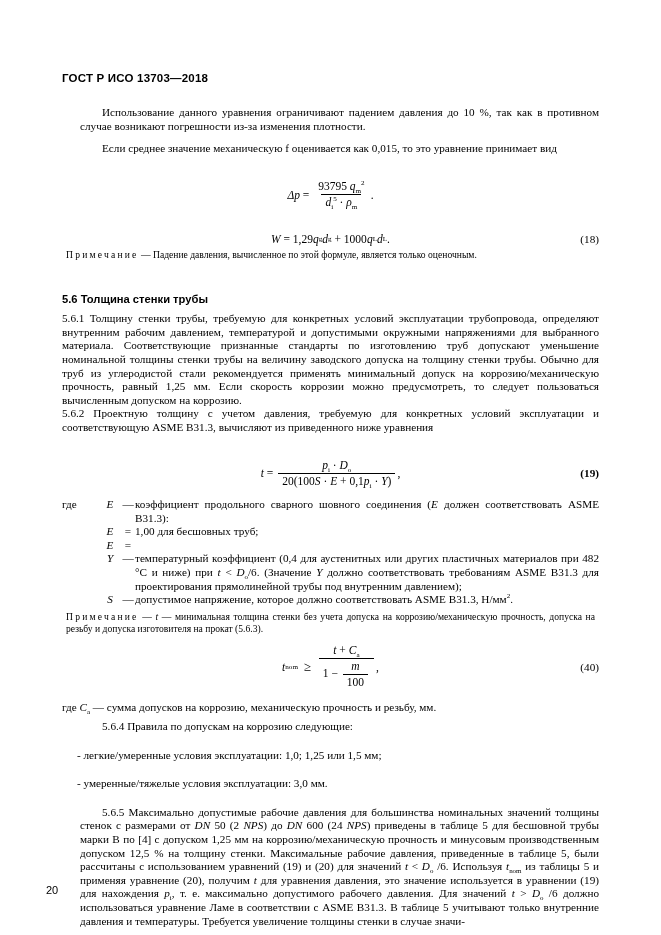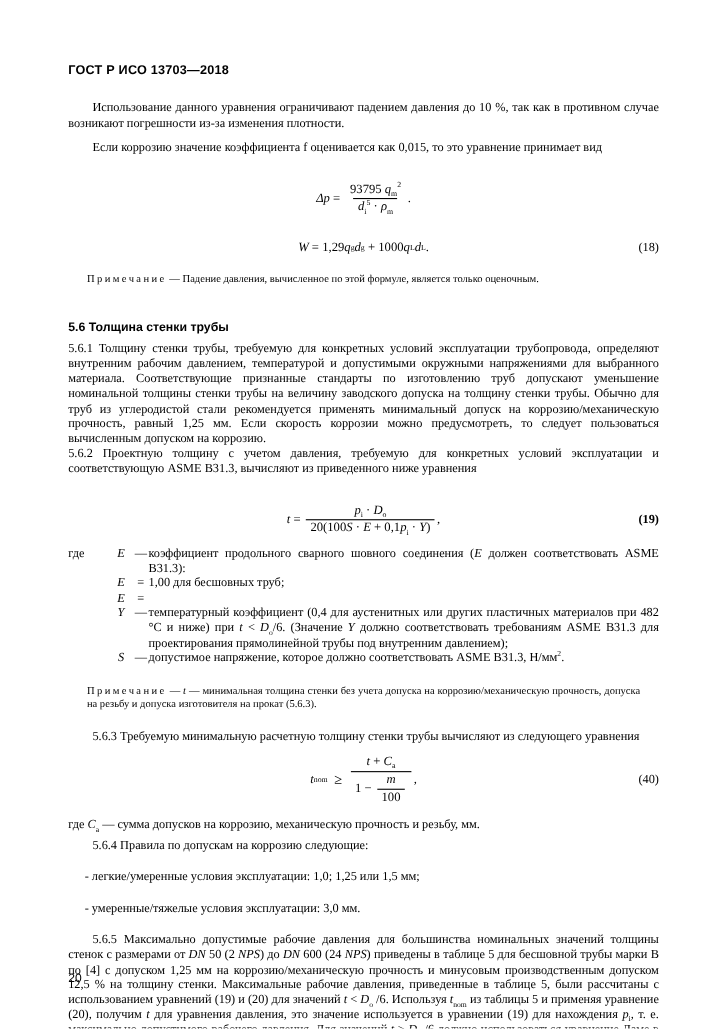--- a/index.html
+++ b/index.html
@@ -13,57 +13,58 @@
     font-family: "Liberation Serif", serif;
     color: #000;
     position: relative;
     overflow: hidden;
   }
   .page {
     position: relative;
     width: 661px;
     height: 922px;
     box-sizing: border-box;
-    padding: 2px 62px;
+    padding: 16px 62px;
   }
   .header {
     font-family: "Liberation Sans", sans-serif;
     font-weight: bold;
     font-size: 11.5px;
     letter-spacing: 0.2px;
     padding-top: 56px;
     padding-bottom: 0;
   }
   .p {
     margin: 0;
     font-size: 11.2px;
     line-height: 13.6px;
     text-align: justify;
   }
   .indent {
     text-indent: 22px;
+    margin-left: 18px;
   }
   .gap-top-22 { margin-top: 22px; }
   .gap-top-12 { margin-top: 12px; }
   .gap-top-9 { margin-top: 9px; }
   .gap-top-7 { margin-top: 24px; }
   .gap-top-5 { margin-top: 5px; }
 
   .section-title {
     font-family: "Liberation Sans", sans-serif;
     font-weight: bold;
     font-size: 11.2px;
     margin-top: 32px;
     margin-bottom: 7px;
   }
   .note {
     font-size: 9.6px;
     line-height: 12px;
     text-align: justify;
-    margin: 17px;
+    margin: 4px;
   }
   .note .lbl {
     letter-spacing: 2.2px;
   }
   .formula-row {
     position: relative;
     display: flex;
     align-items: center;
     justify-content: center;
     width: 100%;
@@ -128,41 +129,41 @@
   .defrow .txt {
     flex: 1 1 auto;
     text-align: justify;
   }
   .defrow .pre {
     width: 37px;
     flex: 0 0 37px;
   }
   .pagenum {
     position: absolute;
-    left: 62px;
+    left: 46px;
     bottom: 26px;
     font-family: "Liberation Sans", sans-serif;
     font-size: 11px;
   }
   .list-line { margin: 15px; font-size: 11.2px; line-height: 13.6px; }
   .ge {
     font-size: 13px;
     padding: 0 3px;
   }
 </style>
 </head>
 <body>
 
 <div class="page">
 
   <div class="header">ГОСТ Р ИСО 13703—2018</div>
 
   <p class="p indent gap-top-22">Использование данного уравнения ограничивают падением давления до 10 %, так как в противном случае возникают погрешности из-за изменения плотности.</p>
 
-  <p class="p indent gap-top-9">Если коррозию значение коэффициента f оценивается как 0,015, то это уравнение принимает вид</p>
+  <p class="p indent gap-top-9">Если среднее значение механическую f оценивается как 0,015, то это уравнение принимает вид</p>
 
   <div class="formula-row gap-top-7">
     <span class="math">
       <span class="it">Δp</span>&nbsp;=&nbsp;<span class="frac">
         <span class="num">93795&nbsp;<span class="it">q</span><sub>m</sub><sup>2</sup></span>
         <span class="den"><span class="it">d</span><sub>i</sub><sup>5</sup>&nbsp;·&nbsp;<span class="it">ρ</span><sub>m</sub></span>
       </span>.
     </span>
   </div>
 
@@ -219,21 +220,20 @@
     <div class="defrow">
       <span class="pre"></span>
       <span class="sym">S</span>
       <span class="dash">—</span>
       <span class="txt">допустимое напряжение, которое должно соответствовать ASME B31.3, Н/мм<sup>2</sup>.</span>
     </div>
   </div>
 
   <p class="note gap-top-7"><span class="lbl">Примечание</span> — <span class="it">t</span> — минимальная толщина стенки без учета допуска на коррозию/механическую прочность, допуска на резьбу и допуска изготовителя на прокат (5.6.3).</p>
 
-  <p class="p indent gap-top-12">5.6.3 Требуемую минимальную расчетную толщину стенки трубы вычисляют из следующего уравнения</p>
 
   <div class="formula-row gap-top-9">
     <span class="math">
       <span class="it">t</span><sub>nom</sub>&nbsp;<span class="ge">≥</span>&nbsp;<span class="frac">
         <span class="num"><span class="it">t</span>&nbsp;+&nbsp;<span class="it">C</span><sub>a</sub></span>
         <span class="den">1&nbsp;−&nbsp;<span class="frac">
               <span class="num"><span class="it">m</span></span>
               <span class="den">100</span>
             </span></span>
       </span>,

